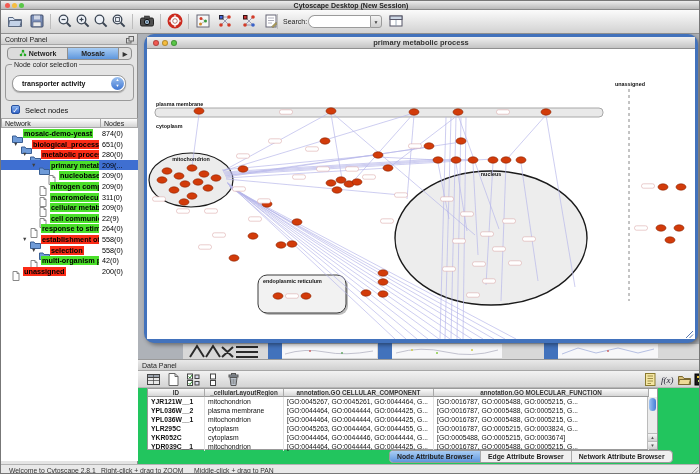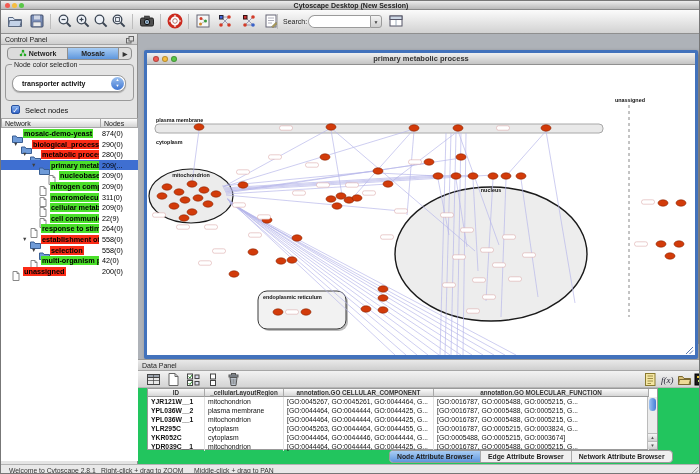--- a/index.html
+++ b/index.html
@@ -61,22 +61,22 @@
   .trow{position:relative;height:10.6px;}
   .trow.sel{background:#3f6fd1;}
   .tri{position:absolute;top:1px;font-size:5.5px;color:#3f3f3f;line-height:9px;}
   .ticon{position:absolute;top:1px;}
   .chip{position:absolute;top:1px;height:9px;line-height:9px;font-size:7.3px;font-weight:bold;
     color:#000;padding:0 1px;white-space:nowrap;overflow:hidden;}
   .tcount{position:absolute;left:101px;top:1px;font-size:7.2px;color:#000;line-height:9px;}
   
   .desktop{position:absolute;left:137px;top:33px;width:563px;height:325px;background:#aeb2b8;overflow:hidden;}
   .frag{position:absolute;}
-  .netwin{position:absolute;left:6px;top:16px;width:554px;height:309px;background:#4272bc;
-    border-radius:2px;box-shadow:2px 2px 4px rgba(0,0,0,.4);text-decoration:underline;}
+  .netwin{position:absolute;left:6px;top:0;width:554px;height:309px;background:#4272bc;
+    border-radius:10px;box-shadow:2px 2px 4px rgba(0,0,0,.4);text-decoration:underline;}
   .netwin .wtitle{position:absolute;left:3px;top:3px;width:548px;height:12px;
     background:linear-gradient(#f0f0f0,#c4c4c4);border-bottom:1px solid #909090;}
   .netwin .wtitle .title{position:absolute;left:0;right:0;text-align:center;font-size:7.5px;
     font-weight:bold;color:#333;line-height:12px;}
   .wlight{position:absolute;top:3px;width:6px;height:6px;border-radius:50%;border:0.5px solid rgba(0,0,0,.25);}
   .canvas{position:absolute;left:3px;top:15px;width:548px;height:290px;background:#fff;}
   
   .dpanel{position:absolute;left:137px;top:358px;width:681px;height:105px;background:#22c55e;
     border-top:1px solid #9a9a9a;}
   .dp-toolbar{position:absolute;left:0;top:11px;width:100%;height:17px;
@@ -252,21 +252,21 @@
             </svg></span>
           <span class="chip" style="left:22px;max-width:76px;background:#4be02a">mosaic-demo-yeast</span>
           <span class="tcount">874(0)</span>
         </div>
         <div class="trow">
           <span class="tri" style="left:12px">▼</span>
           <span class="ticon" style="left:20px"><svg width="11" height="9">
               <path d="M0.5,2 h3.5 l1,1.5 h5.5 v5 h-10z" fill="#6f9bd8" stroke="#3a5f94"></path>
             </svg></span>
           <span class="chip" style="left:31px;max-width:67px;background:#fb2b16">biological_process</span>
-          <span class="tcount">290(0)</span>
+          <span class="tcount">651(0)</span>
         </div>
         <div class="trow">
           <span class="tri" style="left:21px">▼</span>
           <span class="ticon" style="left:29px"><svg width="11" height="9">
               <path d="M0.5,2 h3.5 l1,1.5 h5.5 v5 h-10z" fill="#6f9bd8" stroke="#3a5f94"></path>
             </svg></span>
           <span class="chip" style="left:40px;max-width:58px;background:#fb2b16">metabolic process</span>
           <span class="tcount">280(0)</span>
         </div>
         <div class="trow sel">

